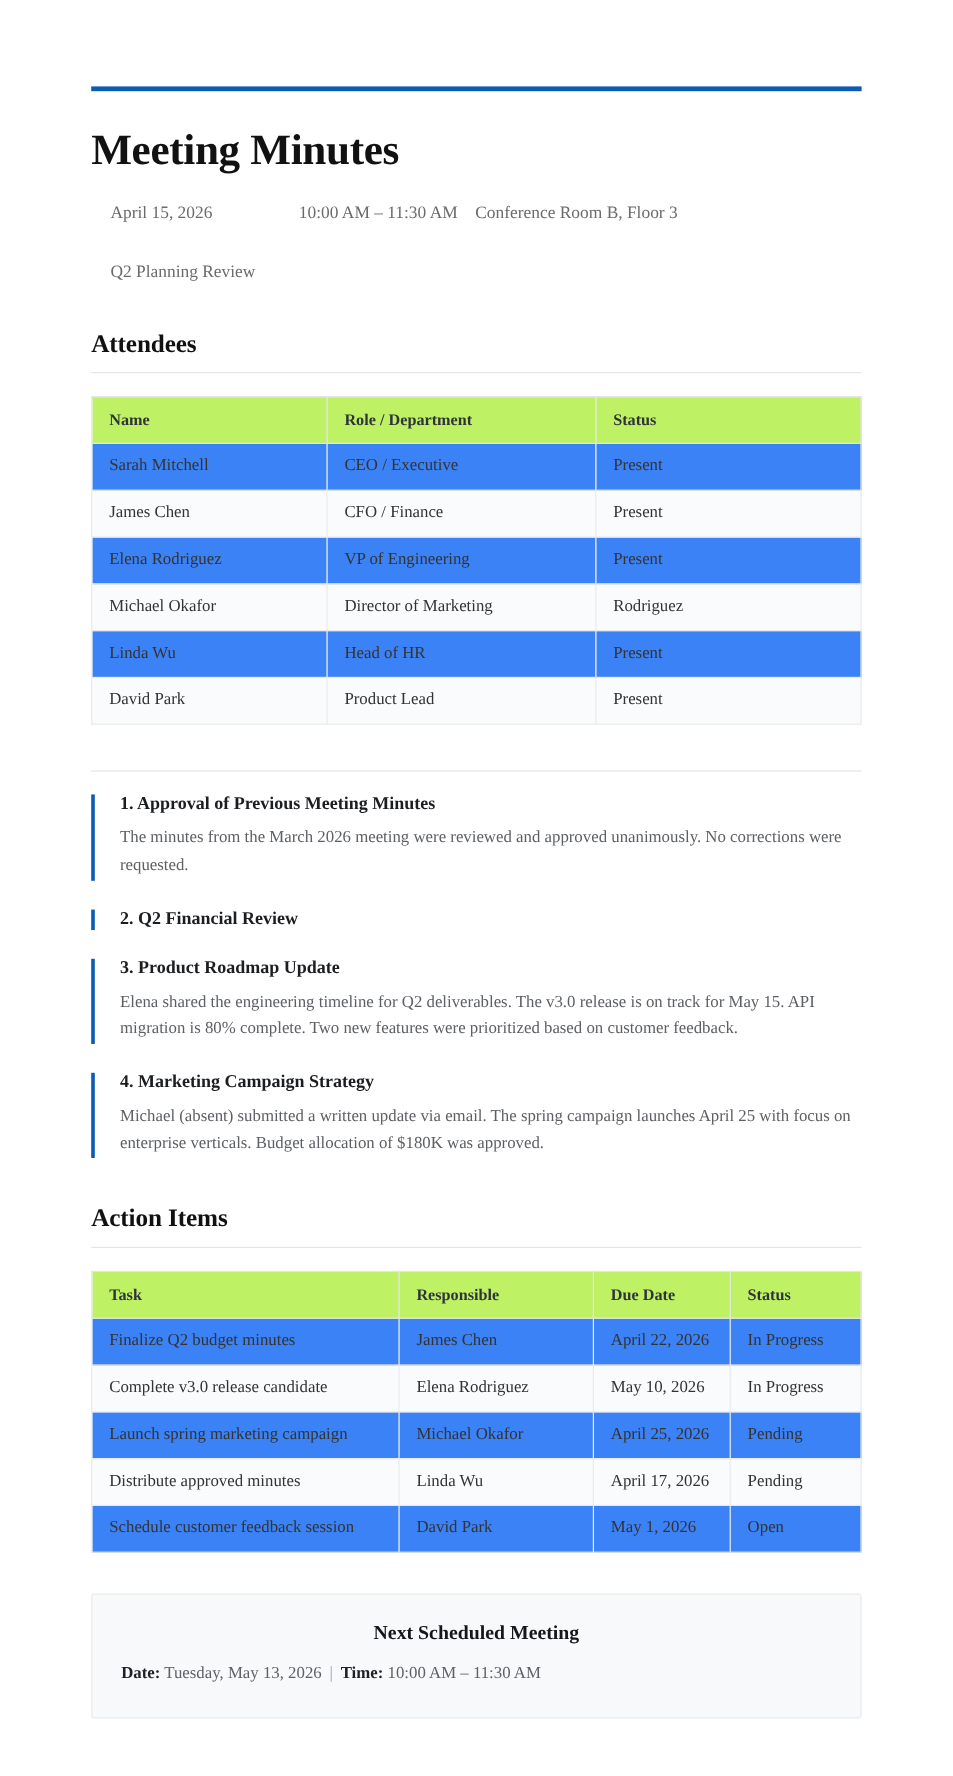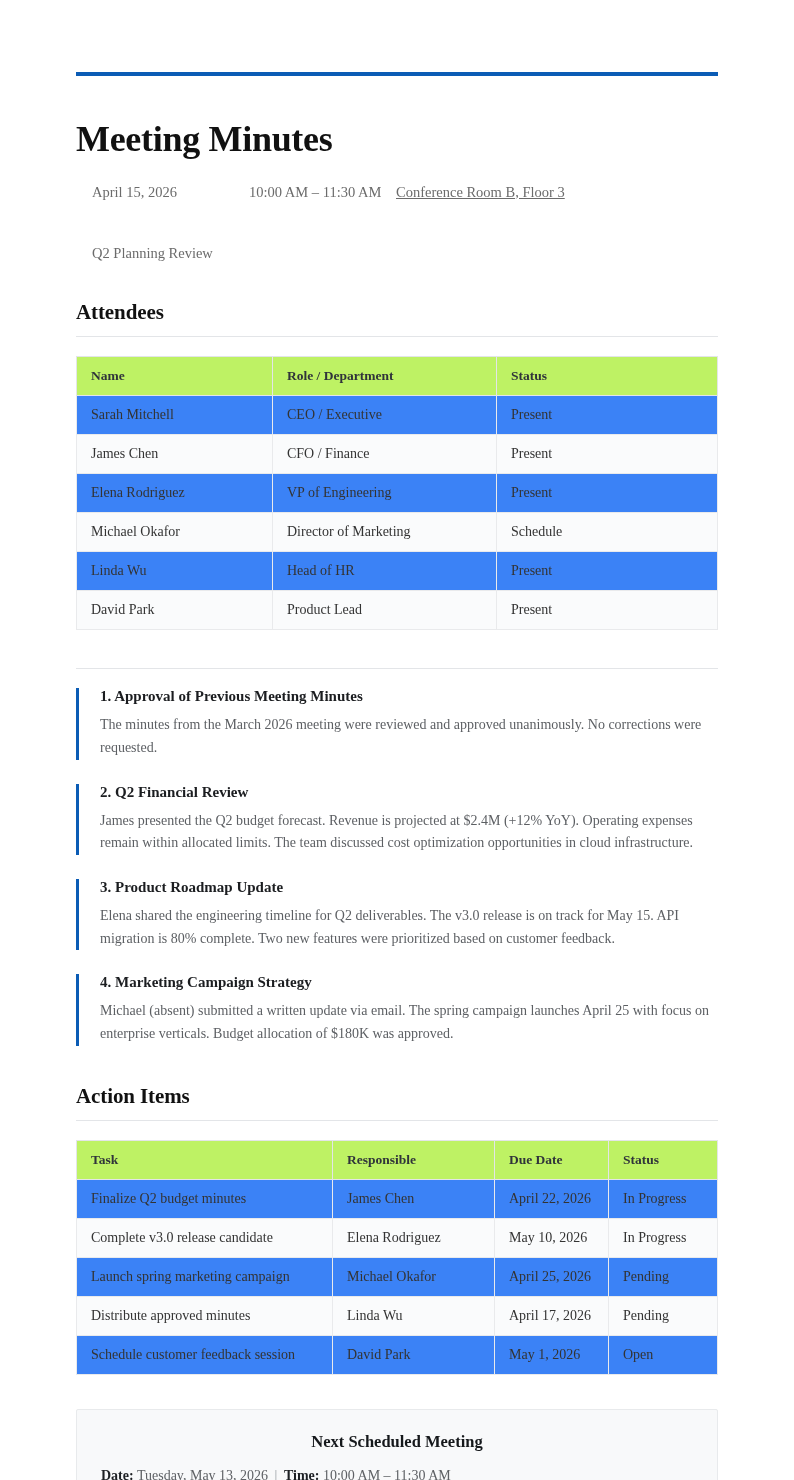--- a/index.html
+++ b/index.html
@@ -19,21 +19,21 @@
     width: 642px;
     margin: 0 auto;
     padding-top: 72px;
     padding-bottom: 60px;
     box-sizing: content-box;
   }
 
   
   .doc-header {
     border-top: 4px solid #0b5cb5;
-    padding-top: 44px;
+    padding-top: 30px;
   }
   .doc-title {
     font-size: 36px;
     font-weight: bold;
     line-height: 1.1;
     margin: 0 0 22px 0;
     letter-spacing: -0.3px;
     color: #111111;
   }
   .meta-row {
@@ -41,24 +41,24 @@
     font-size: 14.5px;
     color: #6b6b6b;
     line-height: 1.5;
   }
   .meta-row .meta-item {
     display: inline-block;
     vertical-align: top;
   }
   .meta-item.meta-date { width: 157px; }
   .meta-item.meta-time { width: 147px; }
-  .meta-item.meta-location { width: auto; text-decoration: underline; }
+  .meta-item.meta-location { width: auto; }
   .meta-subject {
     padding-left: 16px;
-    margin-top: 42px;
+    margin-top: 30px;
     font-size: 14.5px;
     color: #6b6b6b;
   }
 
   
   .section {
     margin-top: 38px;
   }
   .section-title {
     font-size: 21px;
@@ -212,21 +212,21 @@
           <td class="status-strong">Present</td>
         </tr>
         <tr>
           <td>Elena Rodriguez</td>
           <td>VP of Engineering</td>
           <td class="status-strong">Present</td>
         </tr>
         <tr>
           <td>Michael Okafor</td>
           <td>Director of Marketing</td>
-          <td class="status-strong">Schedule</td>
+          <td class="status-strong">Rodriguez</td>
         </tr>
         <tr>
           <td>Linda Wu</td>
           <td>Head of HR</td>
           <td class="status-strong">Present</td>
         </tr>
         <tr>
           <td>David Park</td>
           <td>Product Lead</td>
           <td class="status-strong">Present</td>
@@ -238,21 +238,20 @@
   <div class="section">
     <div class="section-rule"></div>
 
     <ul class="agenda-list">
       <li class="agenda-item">
         <div class="agenda-heading">1. Approval of Previous Meeting Minutes</div>
         <p class="agenda-body">The minutes from the March 2026 meeting were reviewed and approved unanimously. No corrections were requested.</p>
       </li>
       <li class="agenda-item">
         <div class="agenda-heading">2. Q2 Financial Review</div>
-        <p class="agenda-body">James presented the Q2 budget forecast. Revenue is projected at $2.4M (+12% YoY). Operating expenses remain within allocated limits. The team discussed cost optimization opportunities in cloud infrastructure.</p>
       </li>
       <li class="agenda-item">
         <div class="agenda-heading">3. Product Roadmap Update</div>
         <p class="agenda-body">Elena shared the engineering timeline for Q2 deliverables. The v3.0 release is on track for May 15. API migration is 80% complete. Two new features were prioritized based on customer feedback.</p>
       </li>
       <li class="agenda-item">
         <div class="agenda-heading">4. Marketing Campaign Strategy</div>
         <p class="agenda-body">Michael (absent) submitted a written update via email. The spring campaign launches April 25 with focus on enterprise verticals. Budget allocation of $180K was approved.</p>
       </li>
     </ul>

